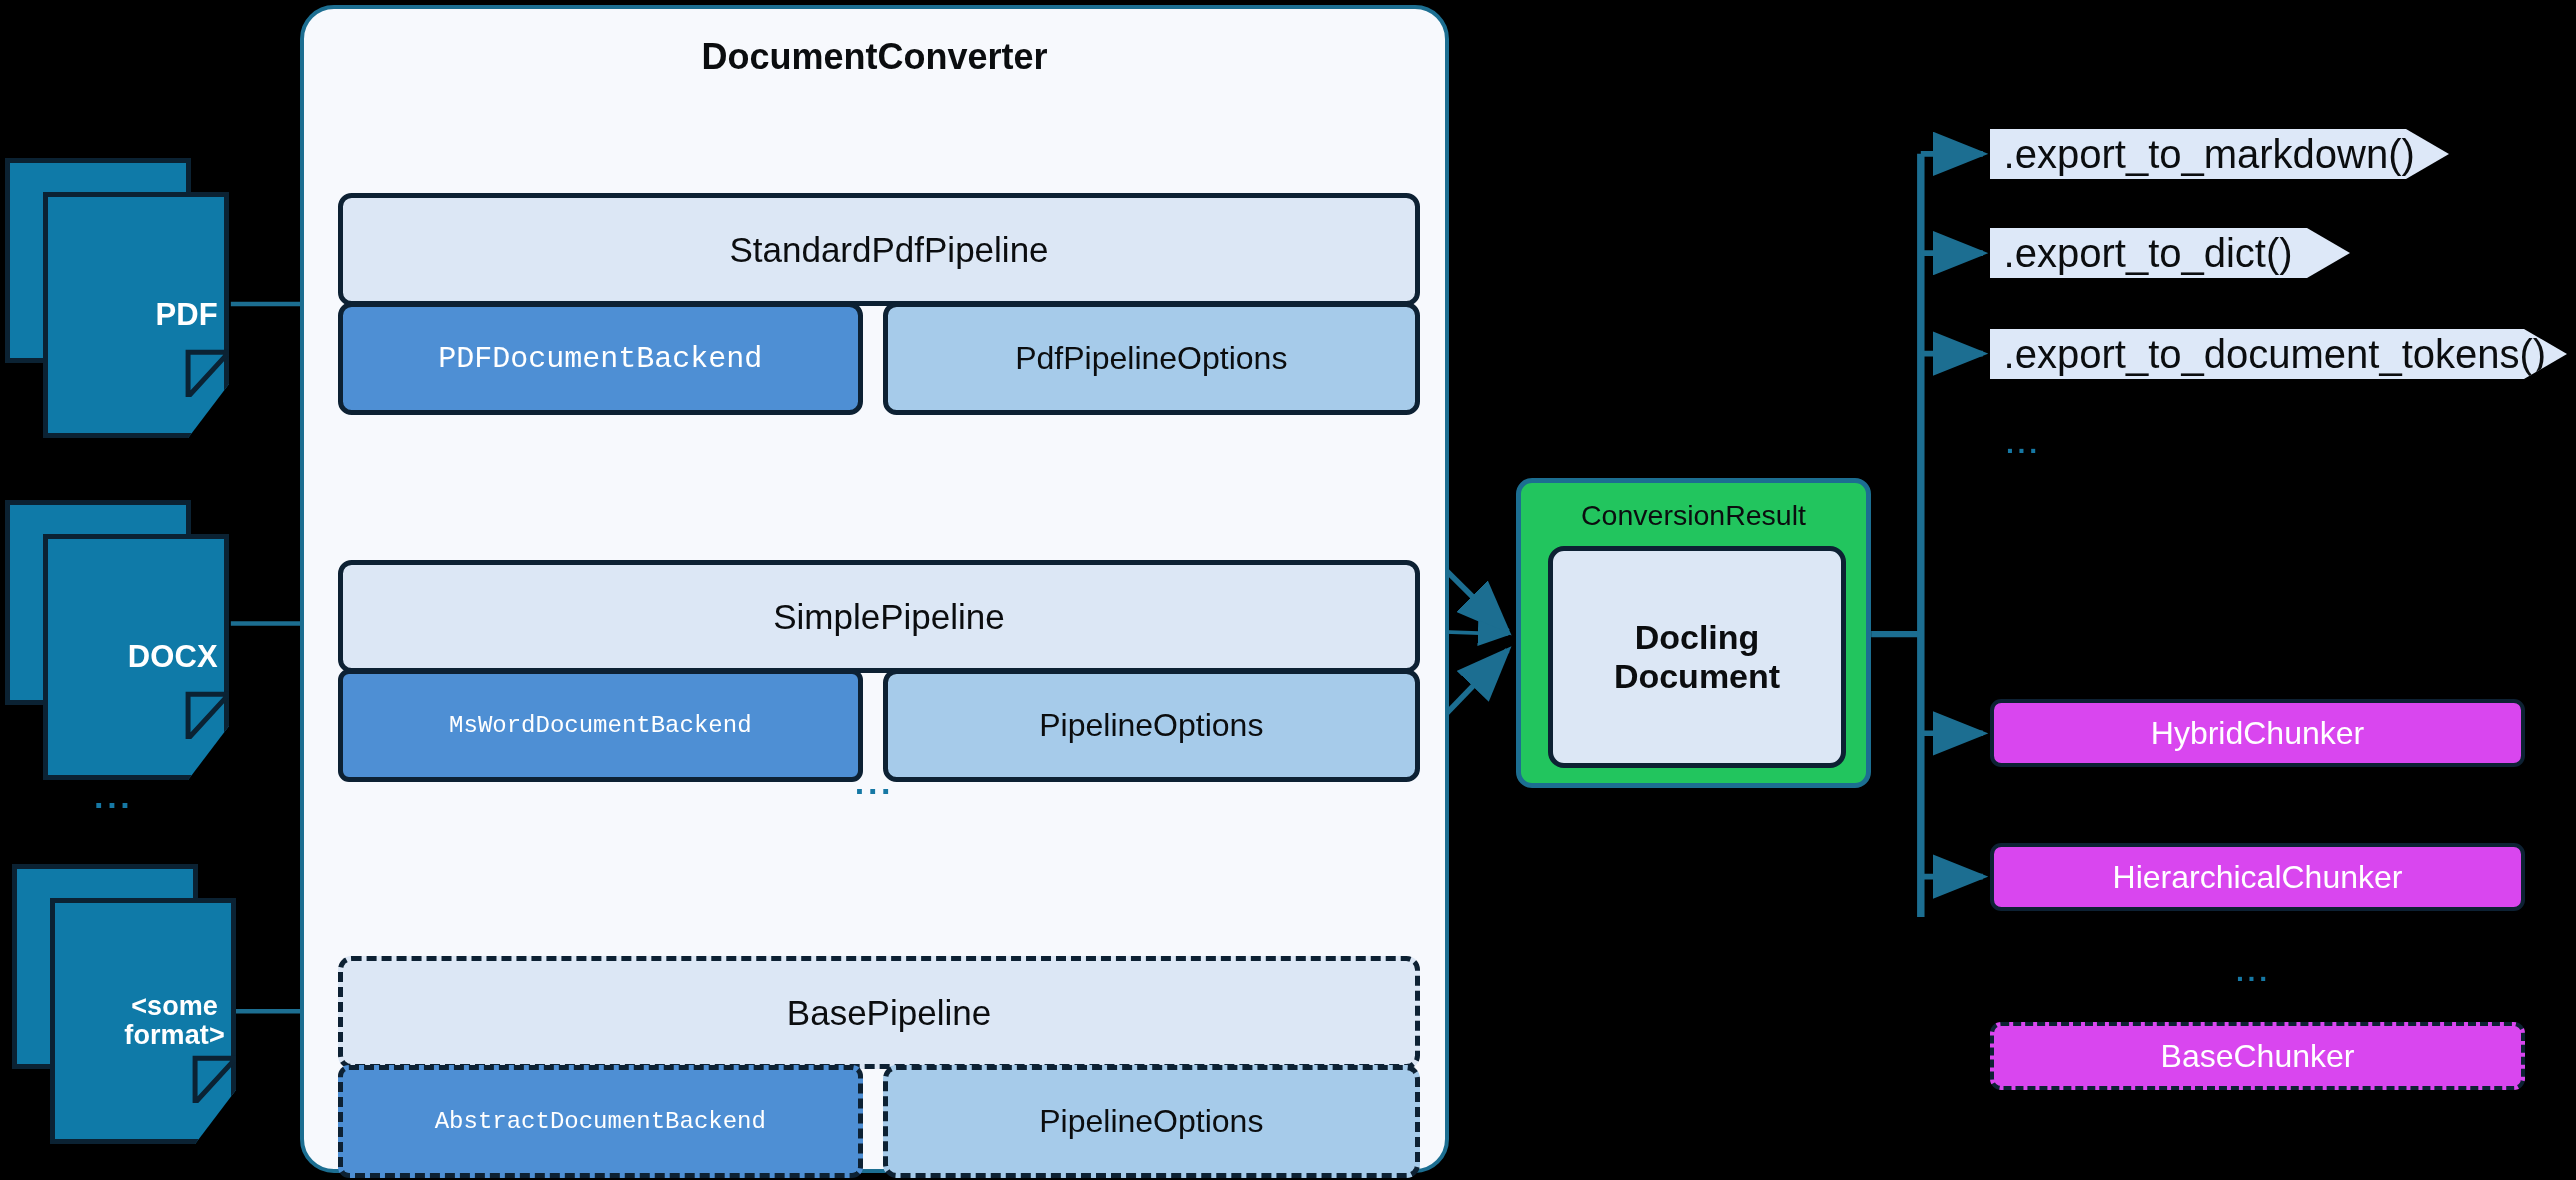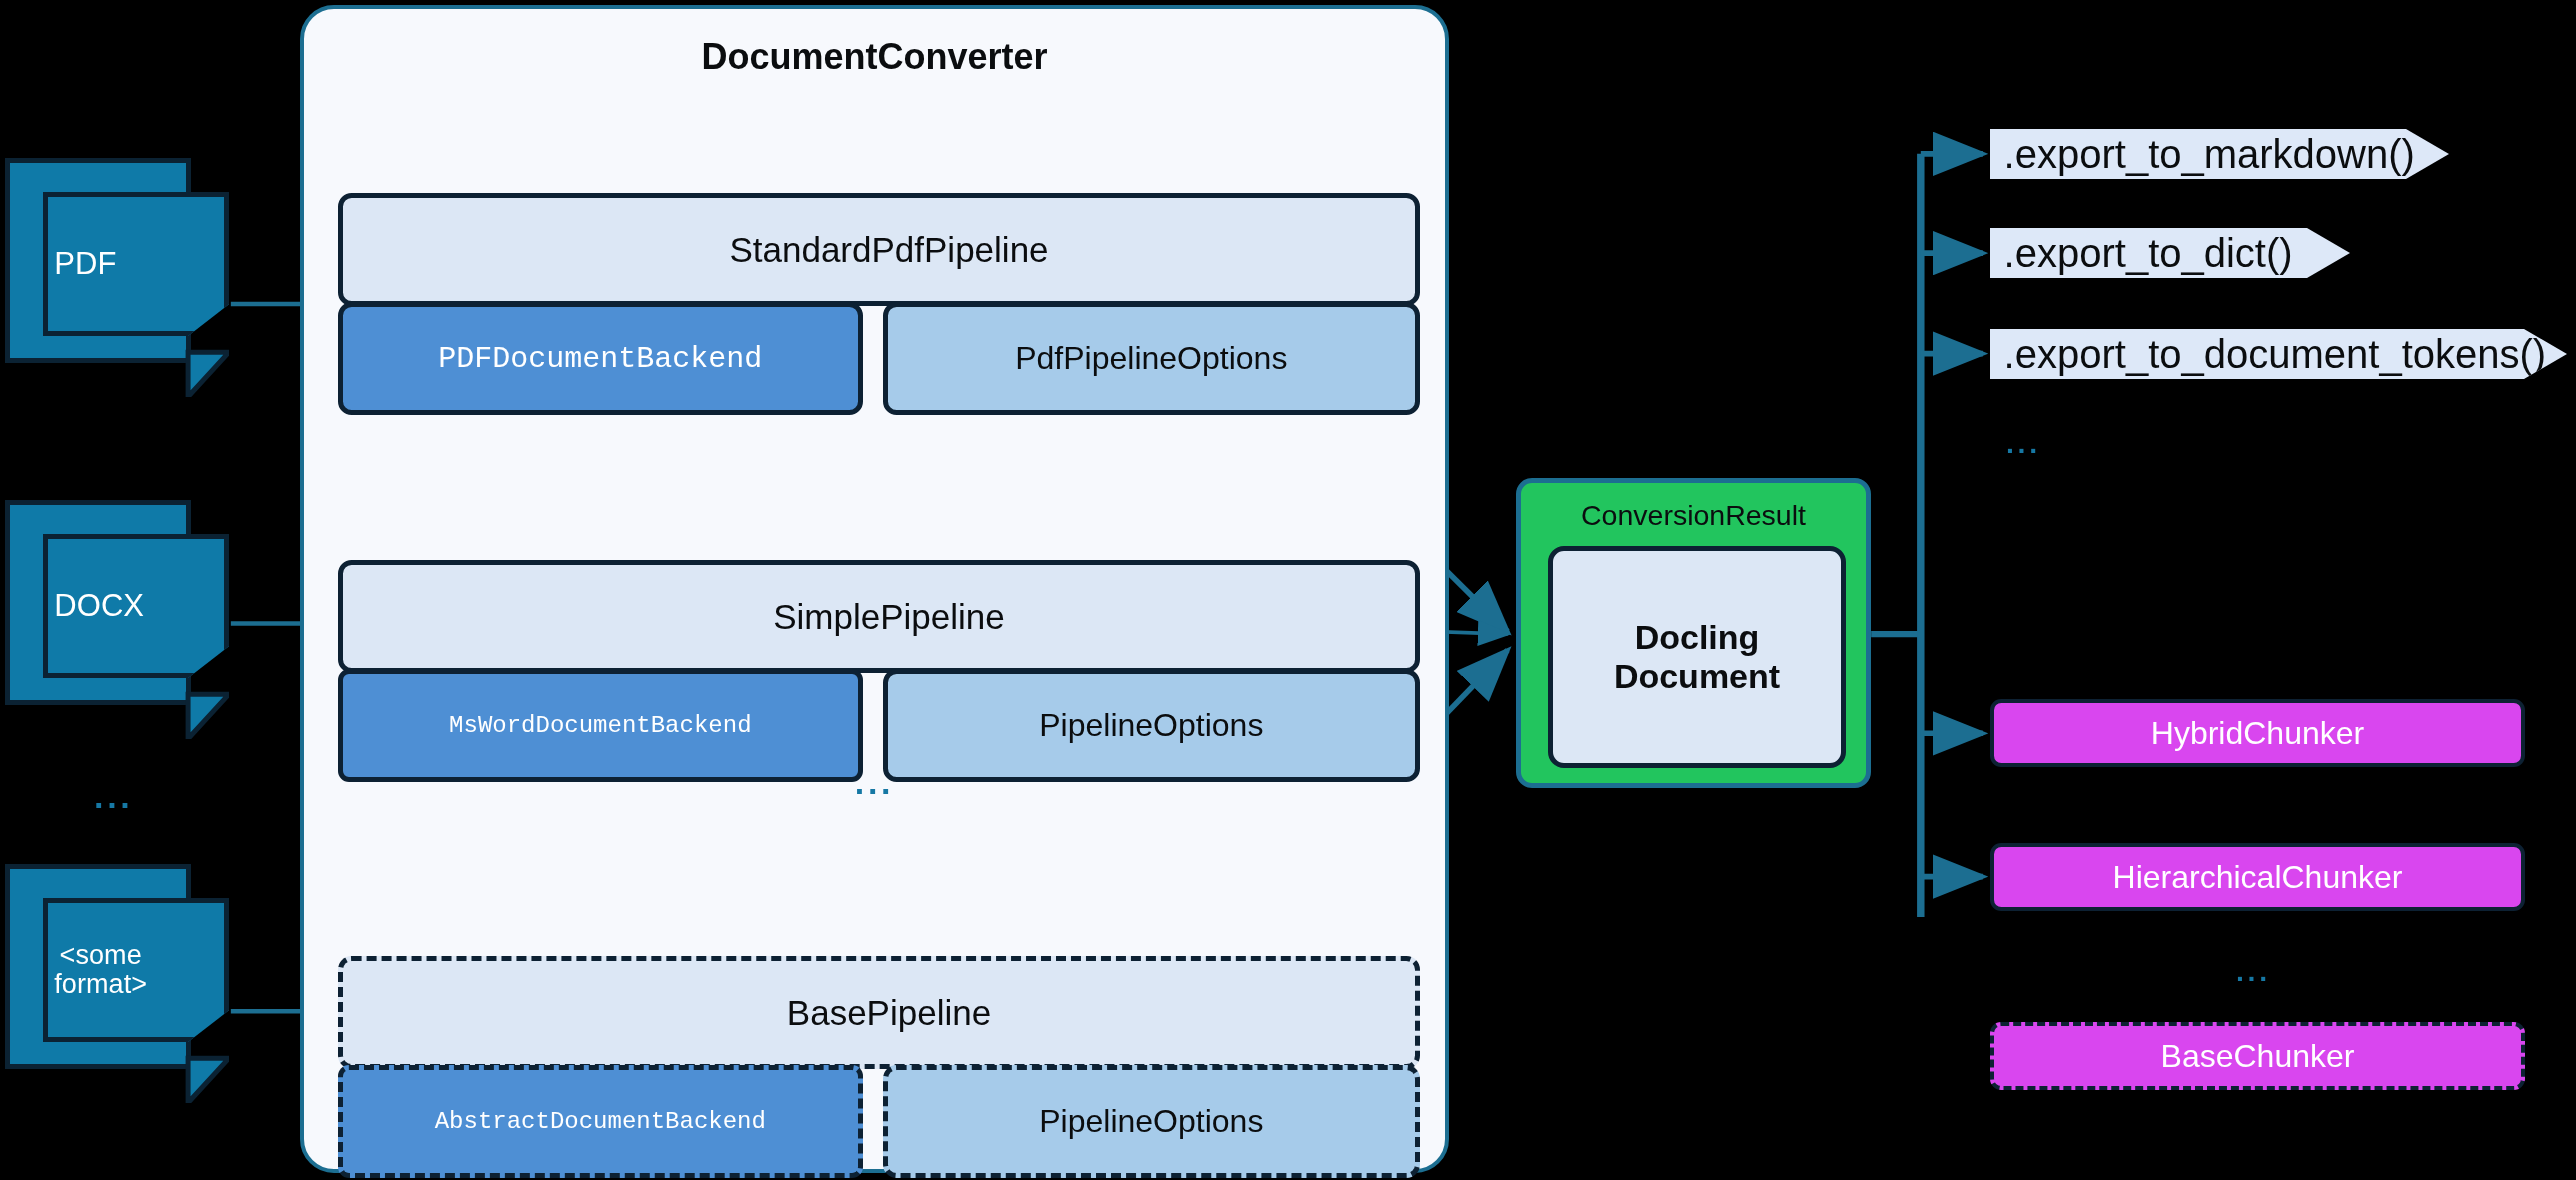--- a/index.html
+++ b/index.html
@@ -21,26 +21,27 @@
     position:absolute;
     left:0; top:0;
     width:186px; height:205px;
     background:#0f7aa8;
     border:5px solid #0b2233;
     box-sizing:border-box;
   }
   .doc-front{
     position:absolute;
     left:38px; top:34px;
-    width:186px; height:144px;
+    width:186px; height:246px;
     background:#0f7aa8;
     border:5px solid #0b2233;
     box-sizing:border-box;
-    display:flex;align-items:center;justify-content:flex-start;
+    display:flex;align-items:center;justify-content:flex-end;
     clip-path:polygon(0 0, 100% 0, 100% 78%, 78% 100%, 0 100%);
+    font-weight:bold;
   }
   .doc-fold{
     position:absolute;
     left:38px; top:34px;
     width:186px; height:205px;
     pointer-events:none;
   }
   .doc-label{
     color:#ffffff;
     font-size:31px;
@@ -248,21 +249,21 @@
     <div class="doc-front">
       <span class="doc-label">DOCX</span>
     </div>
     <svg class="doc-fold" viewBox="0 0 300 330">
       <path d="M300 258 L234 330 L234 258 Z" fill="#0f7aa8" stroke="#0b2233" stroke-width="8"></path>
     </svg>
   </div>
 
   <div class="ellipsis" style="left:94px;top:779px;">...</div>
 
-  <div class="doc-icon" style="left:5px;top:864px;width:231px;height:246px;padding-left:12px;">
+  <div class="doc-icon" style="left:12px;top:864px;width:231px;height:246px;padding-left:12px;">
     <div class="doc-back"></div>
     <div class="doc-front">
       <span class="doc-label small">
         <span>&lt;some</span><br>
         <span>format&gt;</span>
       </span>
     </div>
     <svg class="doc-fold" viewBox="0 0 300 330">
       <path d="M300 258 L234 330 L234 258 Z" fill="#0f7aa8" stroke="#0b2233" stroke-width="8"></path>
     </svg>

